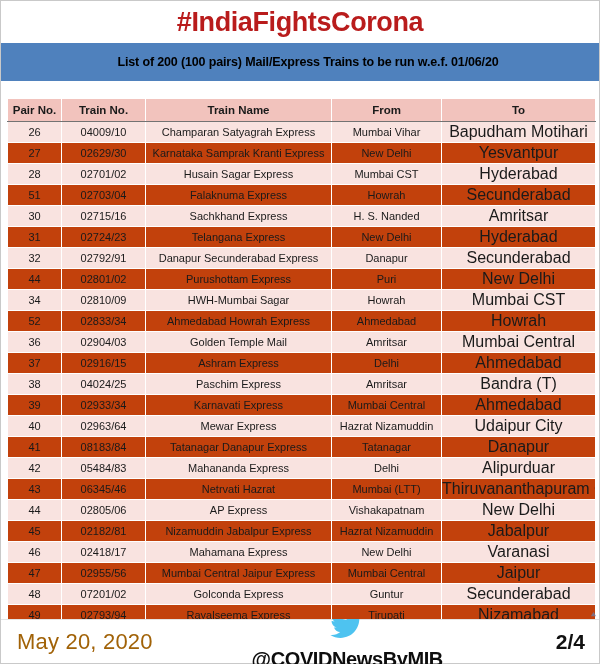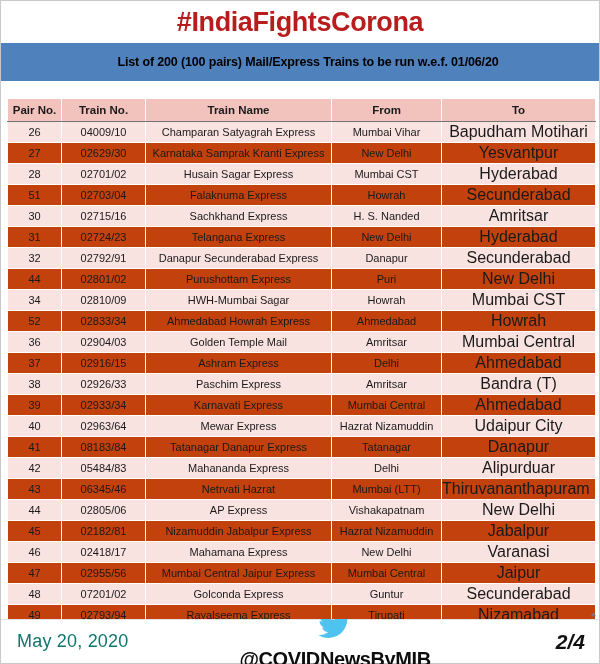--- a/index.html
+++ b/index.html
@@ -128,43 +128,42 @@
     flex: none;
     background: #ffffff;
     display: flex;
     align-items: center;
     justify-content: space-between;
     padding: 0 14px 0 16px;
     box-sizing: border-box;
     border-top: 1px solid #e4e4e4;
   }
   .footer .date-text {
-    font-size: 18px;
-    color: #0f766e;
+    font-size: 22px;
+    color: #a16207;
     font-weight: 400;
     letter-spacing: 0.2px;
   }
   .footer .handle-group {
     display: flex;
     align-items: center;
     gap: 8px;
     margin-left: -14px;
     flex-direction: column;
   }
   .footer .handle-text {
     font-size: 20px;
     font-weight: bold;
     color: #0d0d0d;
     letter-spacing: -0.4px;
   }
   .footer .page-text {
     font-size: 21px;
     font-weight: bold;
     color: #111111;
-    font-style: italic;
   }
   .twitter-bird { display: block; }
 </style>
 </head>
 <body>
 
 <div id="poster">
 
   <div class="title-bar">
     <span class="title-text">#IndiaFightsCorona</span>
@@ -274,21 +273,21 @@
           </tr>
           <tr class="row-odd">
             <td class="cell-pair">37</td>
             <td class="cell-train">02916/15</td>
             <td class="cell-name">Ashram Express</td>
             <td class="cell-from">Delhi</td>
             <td class="cell-to">Ahmedabad</td>
           </tr>
           <tr class="row-even">
             <td class="cell-pair">38</td>
-            <td class="cell-train">02926/33</td>
+            <td class="cell-train">04024/25</td>
             <td class="cell-name">Paschim Express</td>
             <td class="cell-from">Amritsar</td>
             <td class="cell-to">Bandra (T)</td>
           </tr>
           <tr class="row-odd">
             <td class="cell-pair">39</td>
             <td class="cell-train">02933/34</td>
             <td class="cell-name">Karnavati Express</td>
             <td class="cell-from">Mumbai Central</td>
             <td class="cell-to">Ahmedabad</td>

